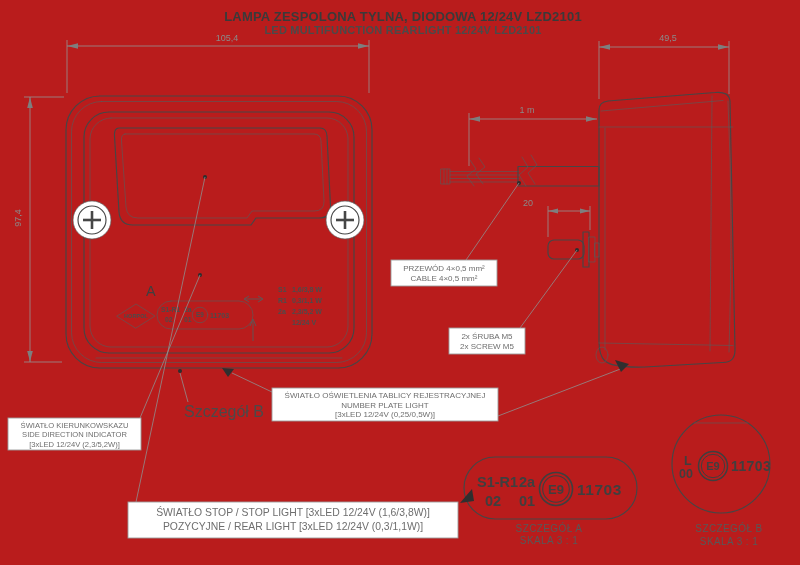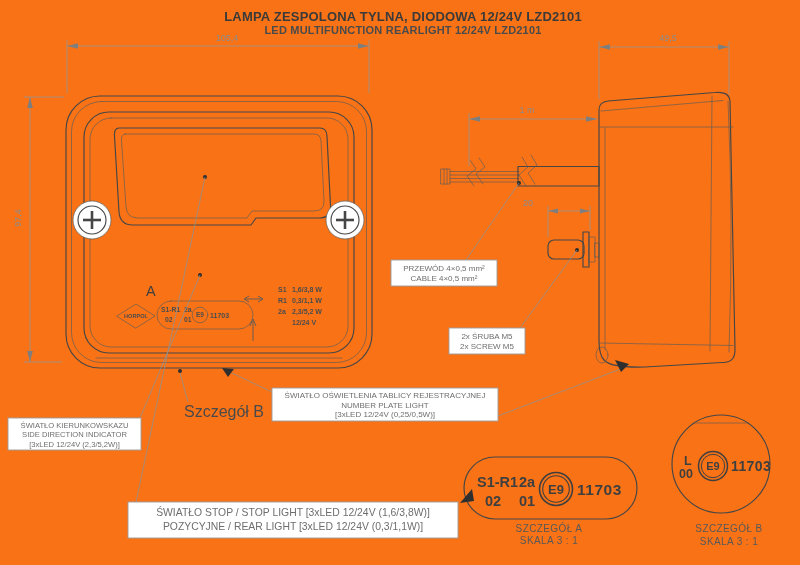--- a/index.html
+++ b/index.html
@@ -1,16 +1,16 @@
 <!DOCTYPE html>
 <html><head>
 <meta charset="utf-8">
 <style>
   html,body{margin:0;padding:0;background:#fff;}
-  .canvas{position:relative;width:800px;height:565px;background:#f97316;overflow:hidden;}
+  .canvas{position:relative;width:800px;height:565px;background:#b91c1c;overflow:hidden;}
   svg{display:block;}
   svg text{font-family:"Liberation Sans",sans-serif;fill:#3f3f3f;}
   .t1{font-size:13px;font-weight:700;letter-spacing:.2px;fill:#3a3a3a;}
   .t2{font-size:11px;font-weight:600;letter-spacing:.2px;fill:#4a4a4a;}
   .ln{fill:none;stroke:#464646;stroke-width:1.15;stroke-linecap:round;stroke-linejoin:round;}
   .ln2{fill:none;stroke:#5a5a5a;stroke-width:.65;stroke-linecap:round;stroke-linejoin:round;}
   .dim{fill:none;stroke:#949494;stroke-width:.8;}
   .dimf{fill:#7e7e7e;stroke:none;}
   .dimt{font-size:9px;fill:#8a8a8a;}
   .ldr{fill:none;stroke:#8f8f8f;stroke-width:.8;}

